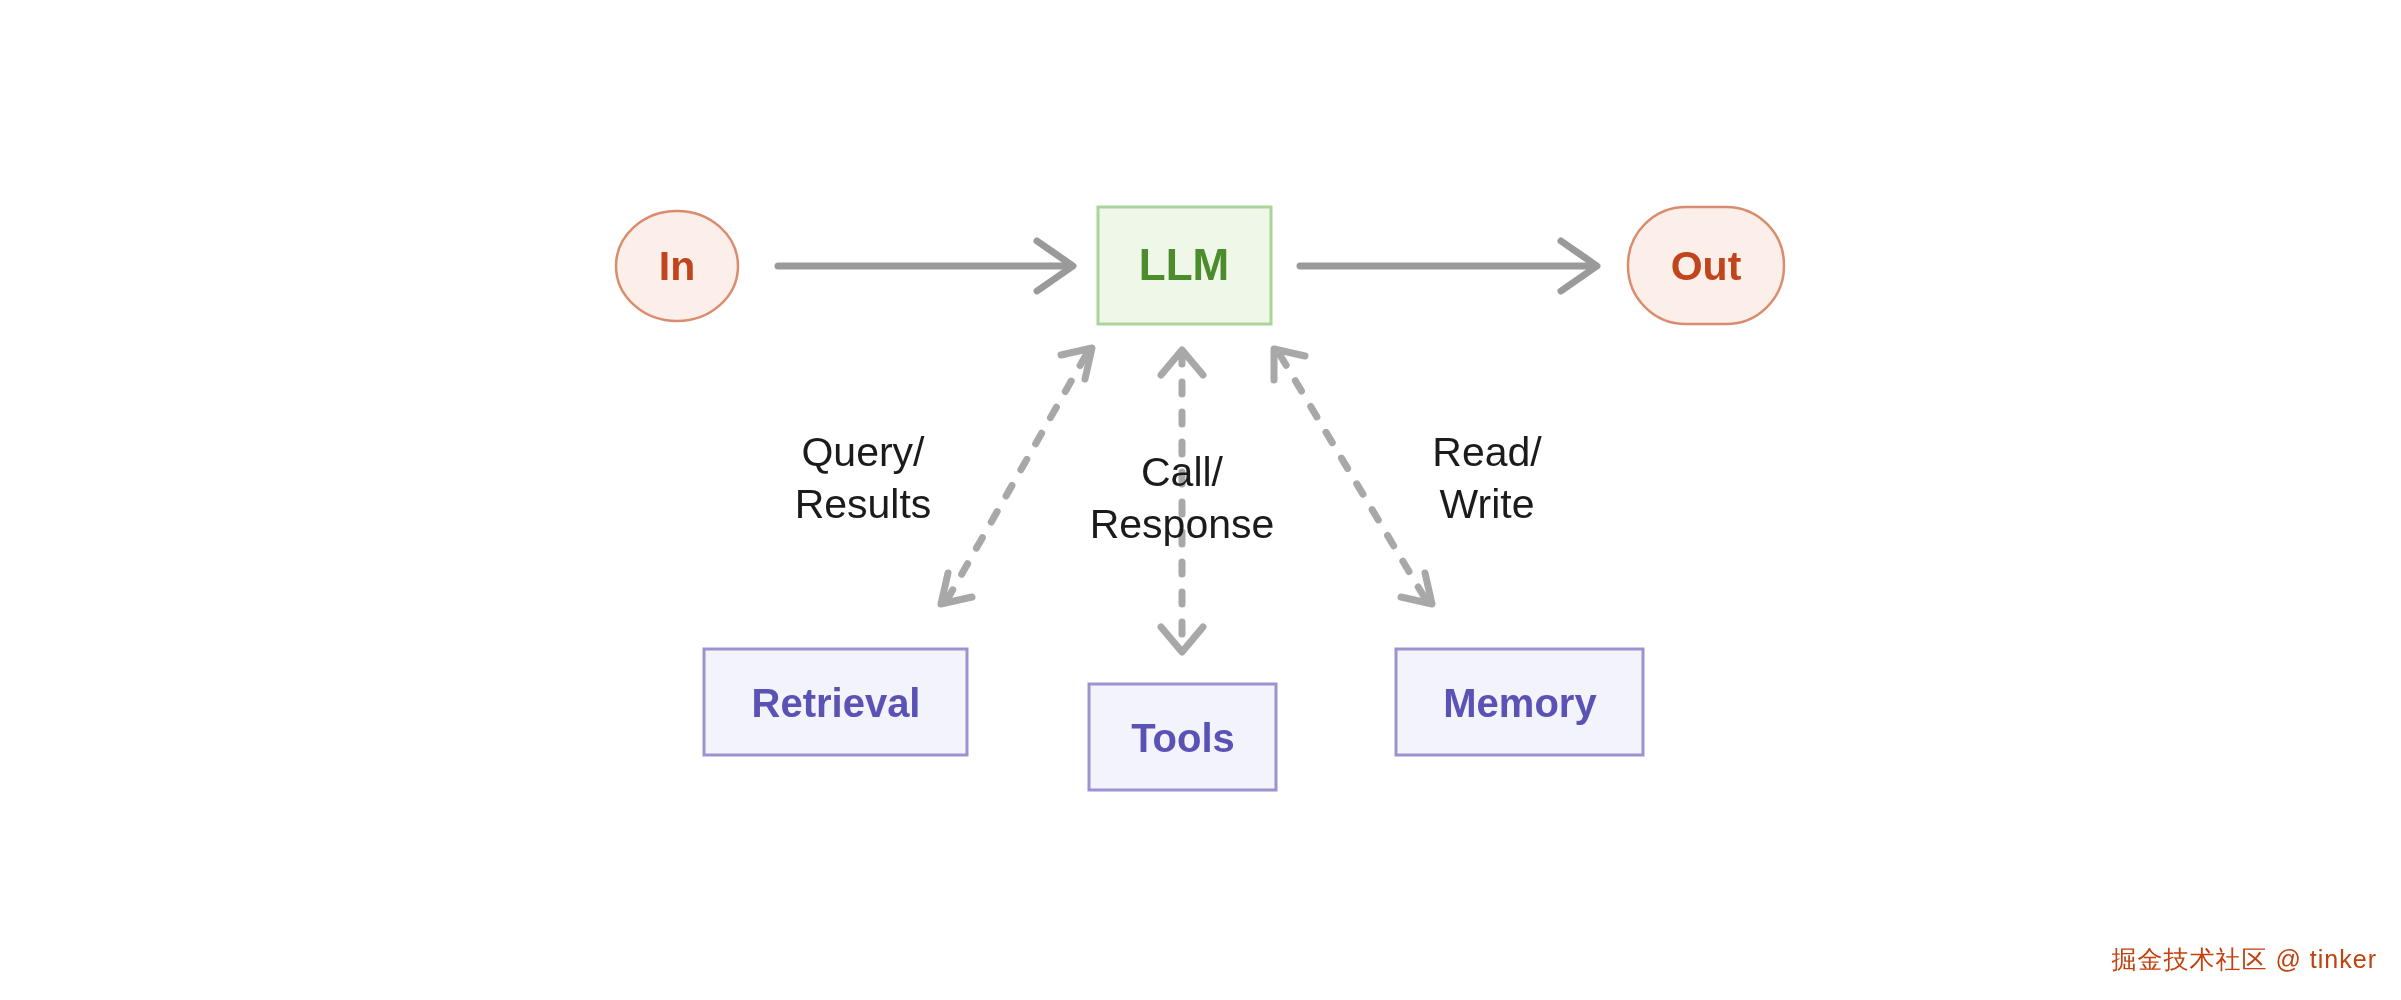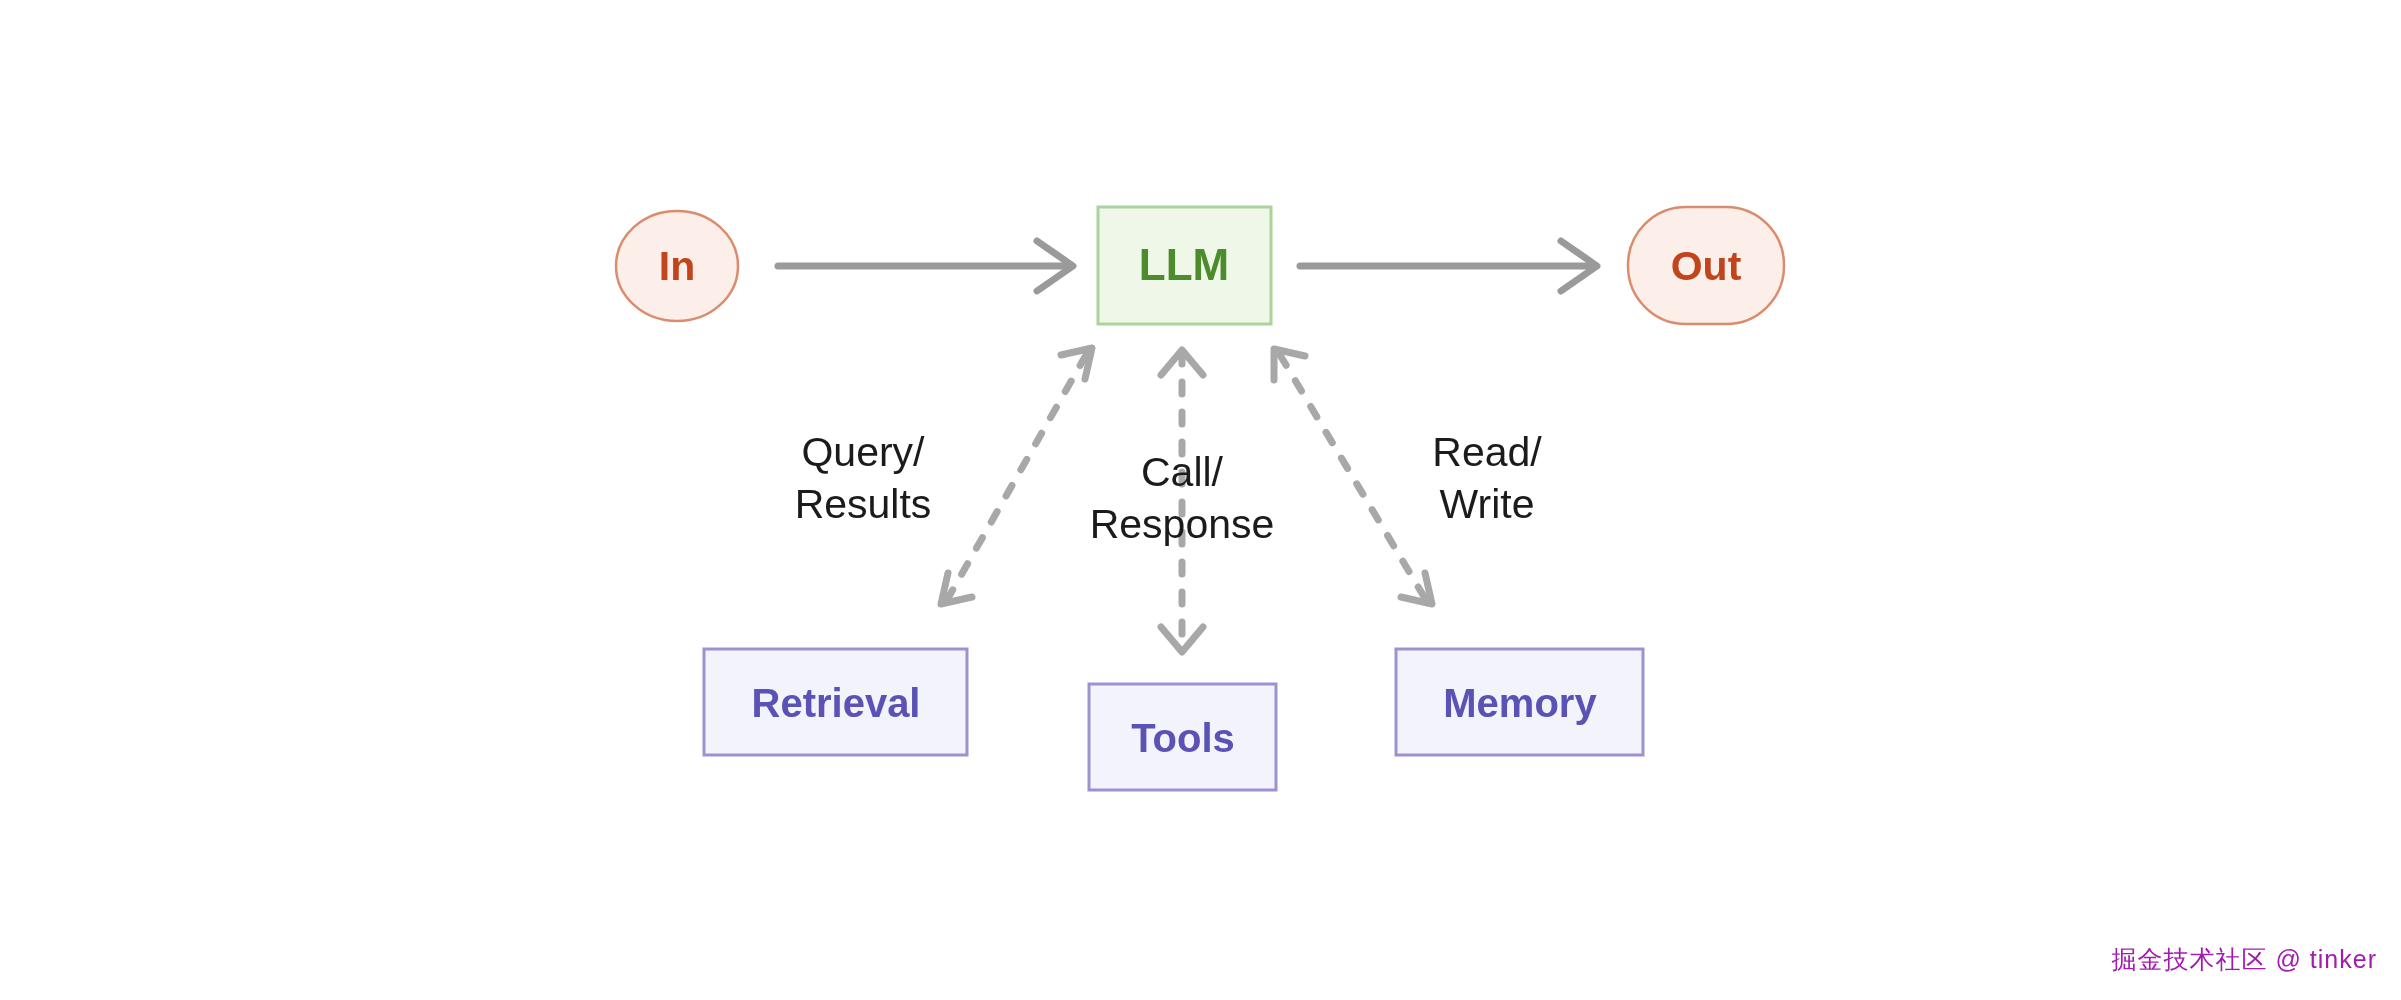--- a/index.html
+++ b/index.html
@@ -38,21 +38,21 @@
     font-size: 41px;
     fill: #1b1b1b;
     text-anchor: middle;
   }
   .watermark-text {
     position: absolute;
     right: 24px;
     bottom: 24px;
     font-family: "Liberation Sans", sans-serif;
     font-size: 25px;
-    color: #a21caf;
+    color: #c2410c;
     letter-spacing: 1px;
     white-space: nowrap;
     user-select: none;
     text-align: center;
   }
 </style>
 </head>
 <body>
 
 <div id="canvas">

